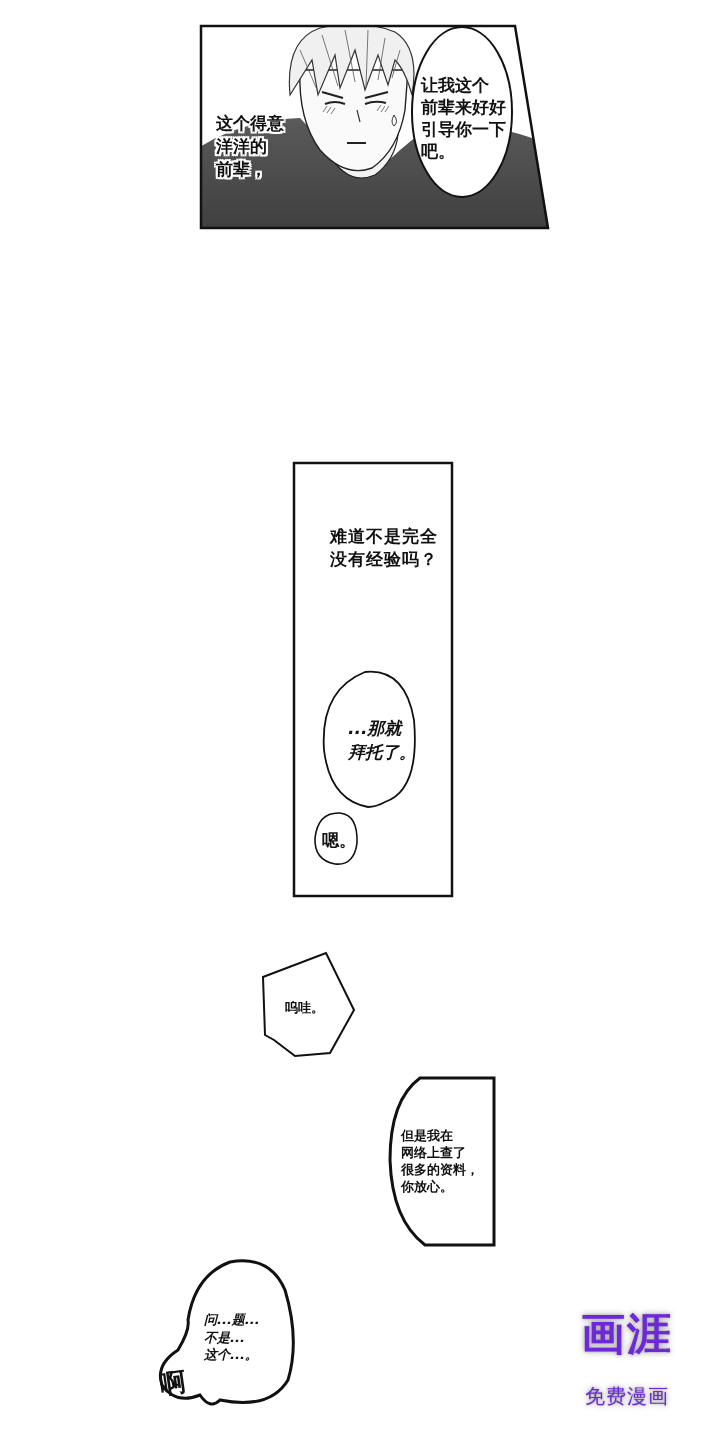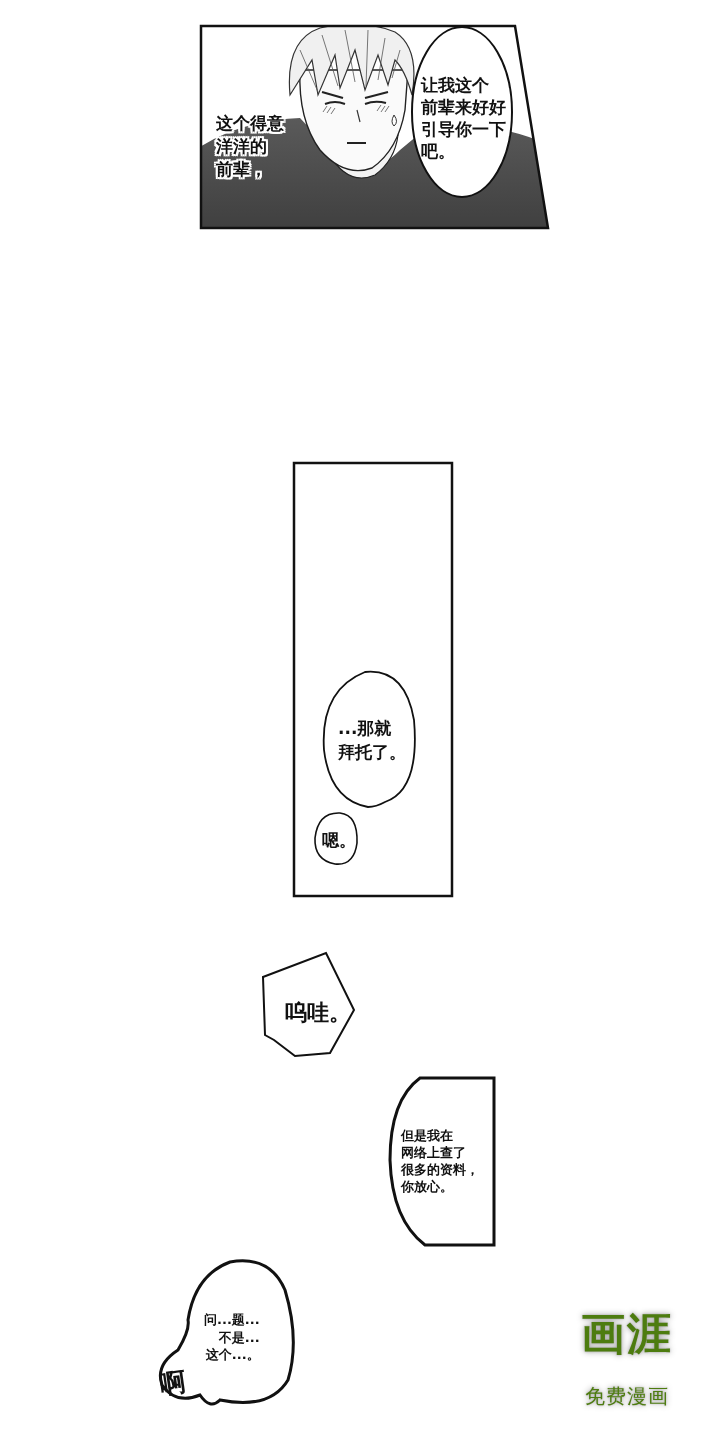--- a/index.html
+++ b/index.html
@@ -20,33 +20,33 @@
 
   .txt {
     position: absolute;
     font-weight: bold;
     line-height: 1.22;
     white-space: pre;
     color: #111;
   }
   .txt-sm { font-size: 13px; }
   .txt-md { font-size: 17px; }
-  .txt-lg { font-size: 22px; }
+  .txt-lg { font-size: 13px; }
   .caption-outline {
     text-shadow:
       -2px -2px 0 #fff, 2px -2px 0 #fff, -2px 2px 0 #fff, 2px 2px 0 #fff,
       0 -2px 0 #fff, 0 2px 0 #fff, -2px 0 0 #fff, 2px 0 0 #fff;
   }
   .watermark {
     position: absolute;
     left: 562px;
     top: 1312px;
     width: 130px;
     text-align: center;
-    color: #4d7c0f;
+    color: #6d28d9;
     text-shadow: 0 0 6px #999, 0 0 2px #aaa;
   }
   .watermark .logo {
     font-size: 44px;
     font-weight: bold;
     letter-spacing: 2px;
     line-height: 1;
   }
   .watermark .tagline {
     font-size: 20px;
@@ -121,39 +121,41 @@
 </div>
 
 <div class="abs" style="left:0;top:455px;width:720px;height:450px;">
   <svg class="layer" width="720" height="450" viewBox="0 455 720 450">
     <rect x="294" y="463" width="158" height="433" fill="#ffffff" stroke="#111" stroke-width="2.5"></rect>
 
     <path d="M365,672 Q405,668 414,720 Q420,790 385,802 Q376,807 368,807 Q330,800 324,750 Q320,690 365,672 Z" fill="#ffffff" stroke="#111" stroke-width="1.8"></path>
 
     <path d="M340,813 Q358,815 357,843 Q354,866 335,864 Q314,860 315,838 Q318,812 340,813 Z" fill="#ffffff" stroke="#111" stroke-width="1.6"></path>
   </svg>
-  <div class="txt txt-md" style="left:338px;top:262px;line-height:1.4;">...那就
+  <div class="txt txt-md" style="left:330px;top:70px;line-height:1.35;letter-spacing:1px;">难道不是完全
+没有经验吗？</div>
+  <div class="txt txt-md" style="left:348px;top:262px;line-height:1.4;font-style:italic;">...那就
 拜托了。</div>
   <div class="txt txt-md" style="left:322px;top:375px;">嗯。</div>
 </div>
 
 <svg class="layer" width="720" height="1440" viewBox="0 0 720 1440" style="pointer-events:none;">
 
   <polygon points="263,977 326,953 354,1010 330,1053 295,1056 274,1040 265,1035" fill="#ffffff" stroke="#111" stroke-width="2"></polygon>
 
   <path d="M494,1078 L420,1078 Q390,1100 390,1160 Q392,1220 425,1245 L494,1245 Z" fill="#ffffff" stroke="#111" stroke-width="3"></path>
 
   <path d="M230,1262 Q270,1255 285,1290 Q300,1340 288,1380 Q270,1410 220,1400 Q210,1410 200,1395 Q176,1405 162,1385 Q155,1365 178,1350 Q190,1330 188,1320 Q195,1275 230,1262 Z" fill="#ffffff" stroke="#111" stroke-width="3"></path>
 </svg>
 <div class="txt txt-lg" style="left:285px;top:1000px;">呜哇。</div>
 <div class="txt txt-sm" style="left:401px;top:1128px;line-height:1.3;">但是我在
 网络上查了
 很多的资料，
 你放心。</div>
-<div class="txt txt-sm" style="left:204px;top:1311px;line-height:1.35;text-align:right;">问...题...
+<div class="txt txt-sm" style="left:204px;top:1311px;line-height:1.35;text-align:left;font-style:italic;">问...题...
 不是...
 这个...。</div>
 <div class="txt" style="left:160px;top:1368px;font-size:26px;transform:rotate(-8deg);letter-spacing:-2px;">啊</div>
 
 <div class="watermark">
   <div class="logo">画涯</div>
   <div class="tagline">免费漫画</div>
 </div>
 
 </body></html>

